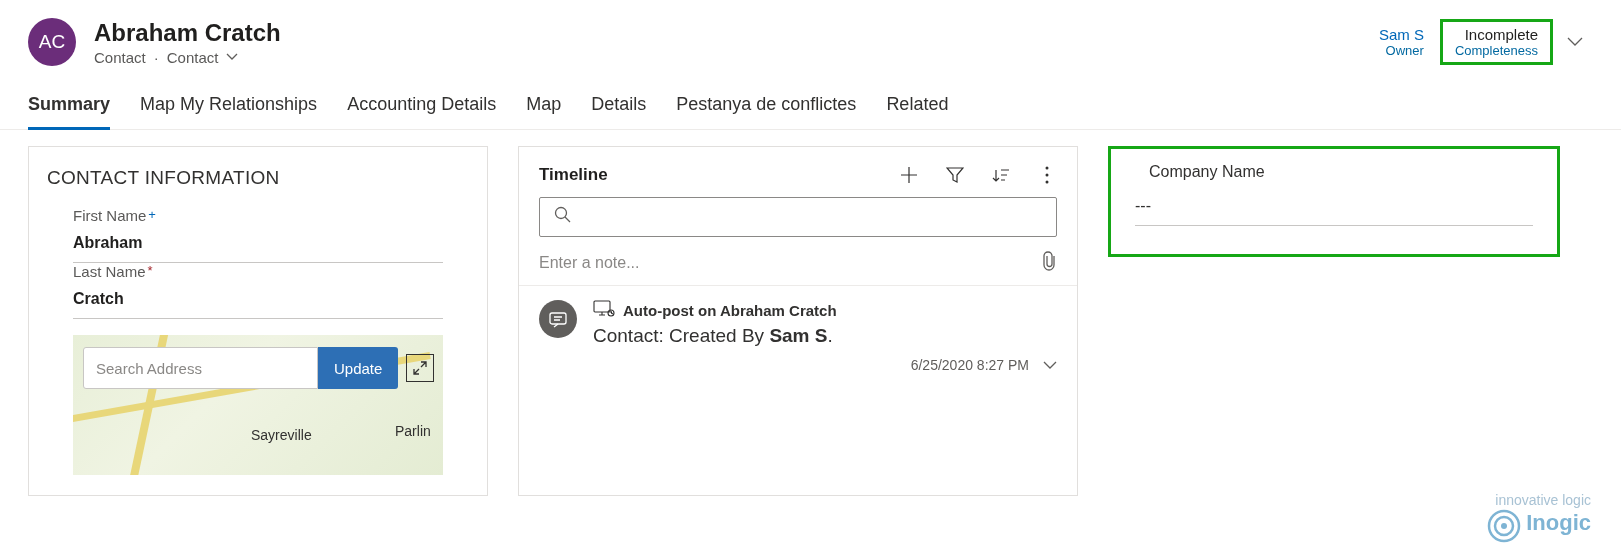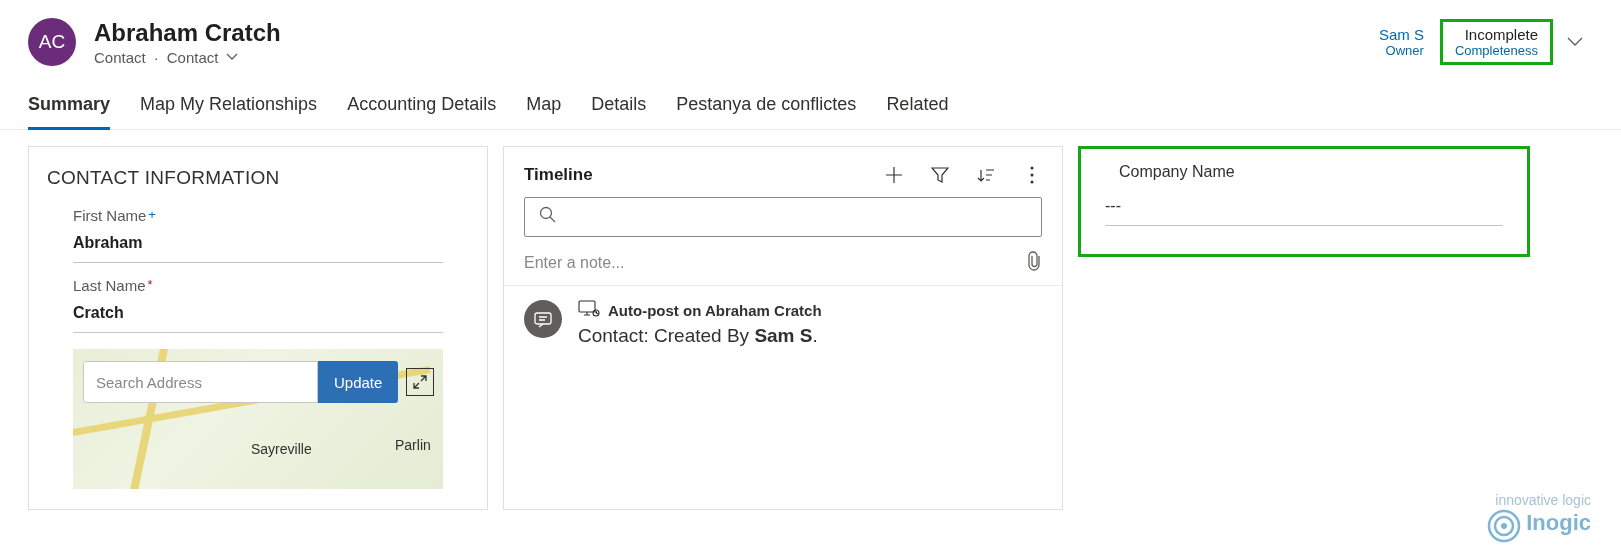--- a/index.html
+++ b/index.html
@@ -111,39 +111,38 @@
       content: "";
       position: absolute;
       bottom: -1px;
       left: 0;
       right: 0;
       height: 3px;
       background: #0067b8;
     }
     .body {
       display: flex;
-      gap: 15px;
+      gap: 30px;
       padding: 16px 28px;
     }
     .col {
       border: 1px solid #e1dfdd;
     }
     .col1 {
       width: 460px;
       padding: 20px 18px;
     }
     .section-title {
       font-size: 19px;
       color: #323130;
       letter-spacing: 0.3px;
       margin-bottom: 18px;
     }
     .form-field {
       padding: 0 26px;
-      margin-bottom: 14px;
     }
     .form-label {
       font-size: 15px;
       color: #5a5958;
       display: flex;
       align-items: flex-start;
       gap: 2px;
       margin-bottom: 10px;
     }
     .req-blue { color: #0067b8; font-size: 13px; }
@@ -504,20 +503,28 @@
                 <path d="M6 15 H12 M9 12 V15" stroke="#323130" stroke-width="1.1"></path>
                 <circle cx="18" cy="13" r="3" stroke="#323130" stroke-width="1.1" fill="none"></circle>
                 <path d="M18 11 V13 L20 14" stroke="#323130" stroke-width="1"></path>
               </svg>
           </span>
           <span class="bold">Auto-post on Abraham Cratch</span>
         </div>
         <div class="item-sub">
           <span>Contact: Created By </span><span class="bold">Sam S</span><span>.</span>
         </div>
+        <div class="item-meta">
+          <span>6/25/2020 8:27 PM</span>
+          <span>
+            <svg width="14" height="9" viewBox="0 0 14 9">
+                <path d="M1 1 L7 7 L13 1" stroke="#605e5c" stroke-width="1.3" fill="none"></path>
+              </svg>
+          </span>
+        </div>
       </div>
     </div>
   </div>
 
   <div class="col3">
     <div class="c3-label">Company Name</div>
     <div class="c3-value">---</div>
   </div>
 
 </div>

